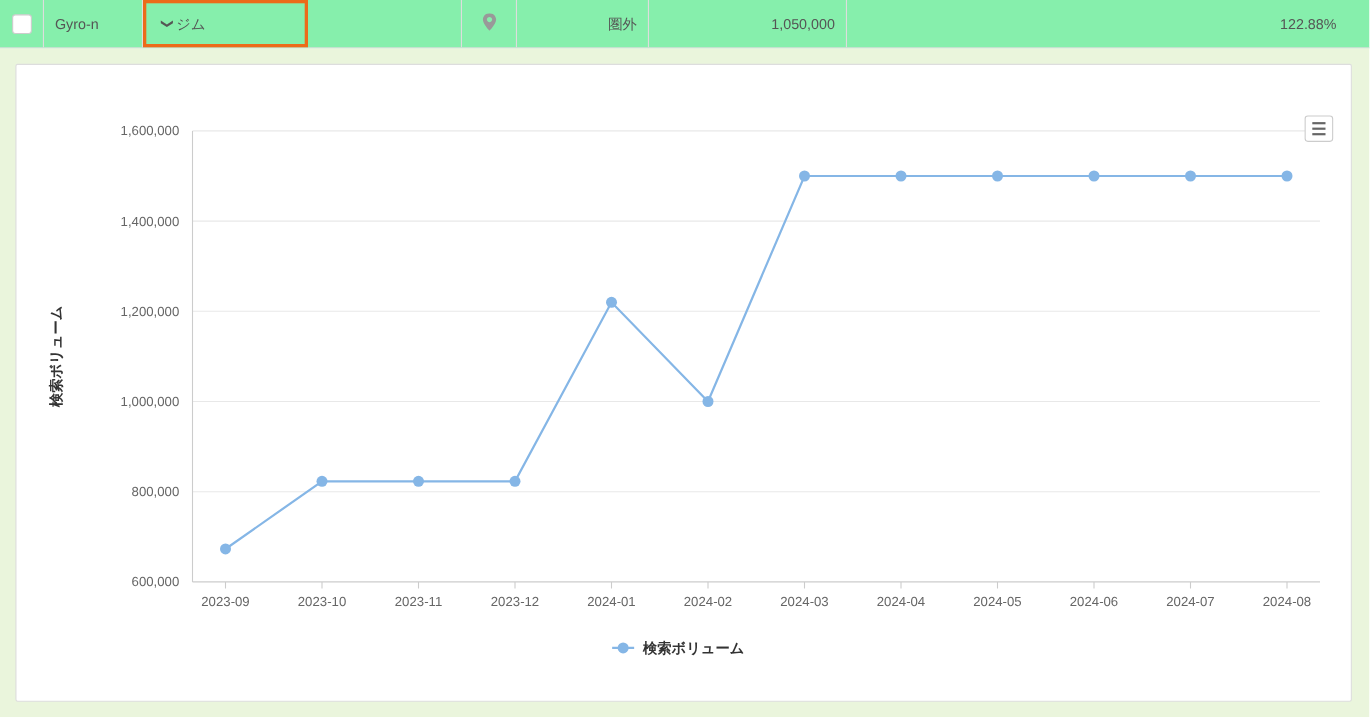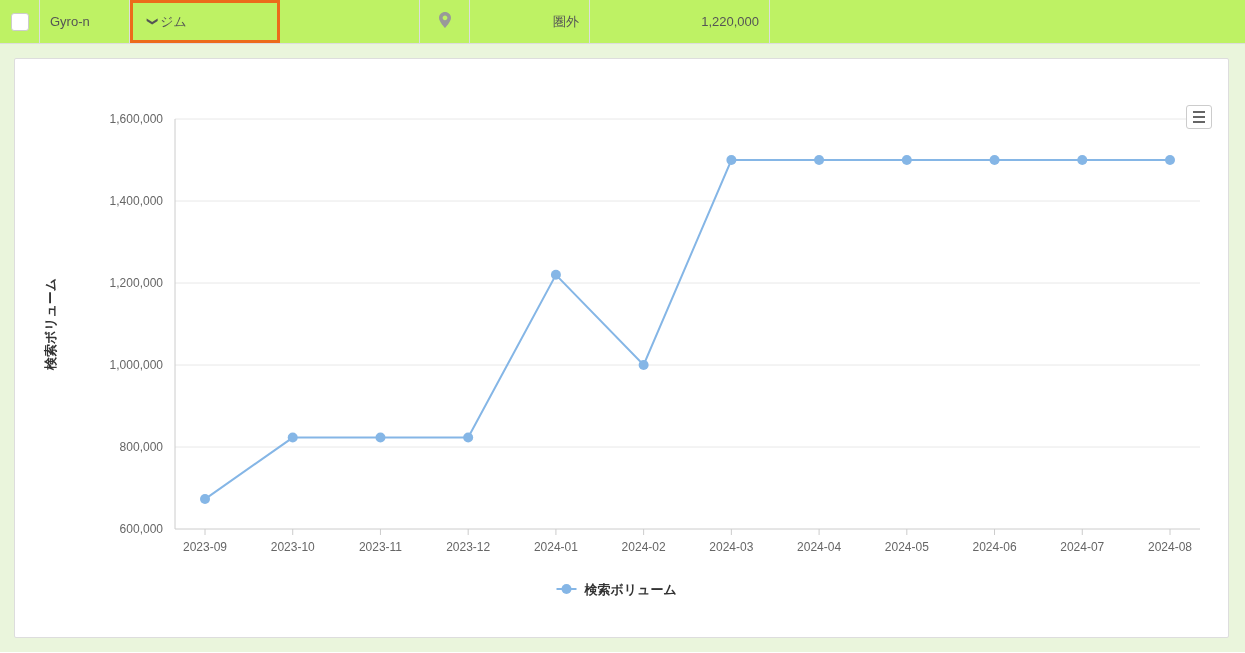--- a/index.html
+++ b/index.html
@@ -6,21 +6,21 @@
     body {
       font-family: "Hiragino Sans", "Meiryo", "MS PGothic", Arial, sans-serif;
       font-size: 13px;
       color: #333;
       background: #fff;
       width: 1245px;
     }
     .row {
       display: flex;
       align-items: stretch;
-      background: #bef264;
+      background: #86efac;
       border-bottom: 1px solid #ddd;
       height: 44px;
     }
     .cell {
       border-right: 1px solid #ddd;
       display: flex;
       align-items: center;
       padding: 0 10px;
       color: #555;
     }
@@ -115,21 +115,24 @@
     <span>
       <svg width="14" height="16" viewBox="0 0 14 16">
           <path fill="#999" d="M7 0C3.7 0 1 2.6 1 5.8 1 10 7 16 7 16s6-6 6-10.2C13 2.6 10.3 0 7 0zm0 8.2c-1.3 0-2.4-1.1-2.4-2.4S5.7 3.4 7 3.4s2.4 1.1 2.4 2.4S8.3 8.2 7 8.2z"></path>
         </svg>
     </span>
   </div>
   <div class="cell c-rank">
     <span>圏外</span>
   </div>
   <div class="cell c-vol">
-    <span>1,220,000</span>
+    <span>1,050,000</span>
+  </div>
+  <div class="cell c-pct">
+    <span>122.88%</span>
   </div>
 </div>
 
 <div class="panel-wrap">
   <div class="chart-card">
     <div class="menu-btn">
       <span></span>
         <span></span>
         <span></span>
     </div>

